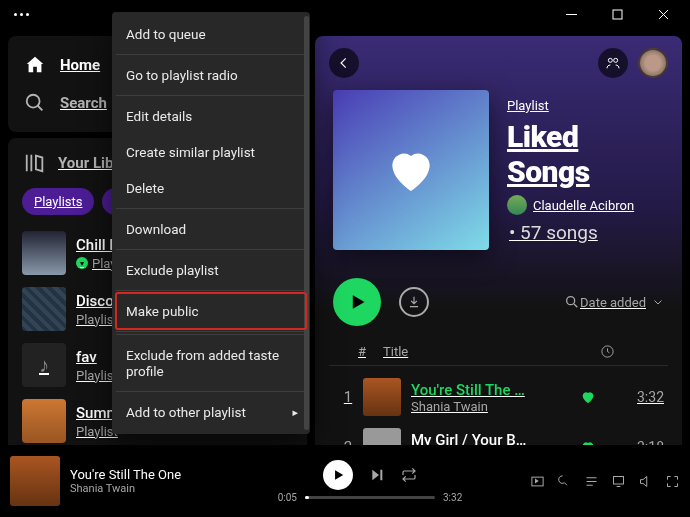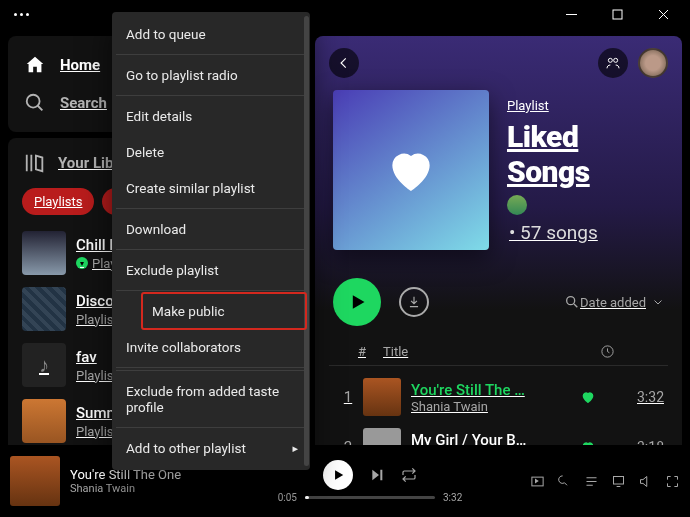--- a/index.html
+++ b/index.html
@@ -19,21 +19,21 @@
 .sidebar { width: 315px; background: #000; padding: 8px; display: flex; flex-direction: column; gap: 6px; position: relative; }
 .topnav { background: #121212; border-radius: 8px; padding: 10px 6px; }
 .nav-item { display: flex; align-items: center; gap: 14px; padding: 8px 10px; color: #b3b3b3; font-size: 15px; font-weight: 700; }
 .nav-item.active { color: #fff; }
 .nav-icon { width: 22px; height: 22px; display: flex; align-items: center; justify-content: center; }
 
 .library { background: #121212; border-radius: 8px; flex: 1; padding: 8px 6px; overflow: hidden; }
 .lib-header { display: flex; align-items: center; gap: 12px; padding: 6px 10px 10px; color: #b3b3b3; font-weight: 700; font-size: 15px; }
 .lib-icon { width: 22px; height: 22px; }
 .chips { display: flex; gap: 8px; padding: 4px 8px 10px; }
-.chip { background: #b91c1c; color: #fff; border-radius: 999px; padding: 6px 12px; font-size: 13px; }
+.chip { background: #4c1d95; color: #fff; border-radius: 999px; padding: 6px 12px; font-size: 13px; }
 
 .lib-list { display: flex; flex-direction: column; gap: 0; }
 .lib-item { display: flex; gap: 10px; padding: 6px 8px; align-items: center; }
 .lib-art { width: 44px; height: 44px; border-radius: 4px; background: #333; flex-shrink: 0; background-size: cover; }
 .lib-meta { display: flex; flex-direction: column; gap: 2px; overflow: hidden; }
 .lib-title { font-size: 15px; font-weight: 500; white-space: nowrap; overflow: hidden; text-overflow: ellipsis; }
 .lib-sub { font-size: 13px; color: #a7a7a7; display: flex; align-items: center; gap: 4px; }
 .pin-dot { width: 12px; height: 12px; background: #1ed760; border-radius: 50%; display: inline-flex; align-items: center; justify-content: center; font-size:8px; color:#000;}
 
 
@@ -87,21 +87,21 @@
 .np-controls { display: flex; align-items: center; gap: 16px; }
 .np-play { width: 30px; height: 30px; border-radius: 50%; background: #fff; display: flex; align-items: center; justify-content: center; }
 .np-right { display: flex; align-items: center; gap: 12px; color: #a7a7a7; }
 .np-progress { display:flex; align-items:center; gap:8px; font-size:10px; color:#a7a7a7; width: 100%; justify-content:center;}
 .prog-bar { width:130px; height:3px; background:#444; border-radius:2px; position:relative;}
 .prog-fill { position:absolute; left:0; top:0; bottom:0; width:3%; background:#fff; border-radius:2px;}
 
 
 .ctx { position: absolute; top: 12px; left: 112px; width: 198px; background: #282828; border-radius: 4px; box-shadow: 0 12px 32px rgba(0,0,0,.6); padding: 4px; z-index: 100; }
 .ctx-item { padding: 10px 10px; font-size: 13.5px; color: #eaeaea; border-radius: 2px; position: relative; }
-.ctx-item.sel { outline: 2.5px solid #d4281e; outline-offset: -1px; margin-left: 26px; }
+.ctx-item.sel { outline: 2.5px solid #d4281e; outline-offset: -1px; }
 .ctx-sep { height: 1px; background: #3e3e3e; margin: 2px 0; }
 .ctx-sub::after { content: "▸"; position: absolute; right: 8px; top: 50%; transform: translateY(-50%); font-size: 11px; }
 .ctx-scroll { position:absolute; right:1px; top:4px; bottom:4px; width:5px; background:#444; border-radius:3px;}
 
 svg { display: block; }
 </style>
 </head>
 <body>
 
 <div class="titlebar">
@@ -224,20 +224,21 @@
       <div class="hero-art">
         <svg viewBox="0 0 24 24">
             <path d="M12 21s-8-5-8-11a5 5 0 0 1 8-4 5 5 0 0 1 8 4c0 6-8 11-8 11z"></path>
           </svg>
       </div>
       <div class="hero-meta">
         <div class="hero-type">Playlist</div>
         <div class="hero-title">Liked Songs</div>
         <div class="hero-owner">
           <span class="owner-av"></span>
+          <span>Claudelle Acibron</span>
         </div>
         <div class="hero-count">• 57 songs</div>
       </div>
     </div>
 
     <div class="controls">
       <div class="play-big">
           <svg width="20" height="20" viewBox="0 0 24 24">
             <path fill="#000" d="M7 4l14 8-14 8z"></path>
           </svg>
@@ -377,28 +378,27 @@
   </div>
 </div>
 
 <div class="ctx">
   <div class="ctx-scroll"></div>
   <div class="ctx-item">Add to queue</div>
   <div class="ctx-sep"></div>
   <div class="ctx-item">Go to playlist radio</div>
   <div class="ctx-sep"></div>
   <div class="ctx-item">Edit details</div>
+  <div class="ctx-item">Create similar playlist</div>
   <div class="ctx-item">Delete</div>
-  <div class="ctx-item">Create similar playlist</div>
   <div class="ctx-sep"></div>
   <div class="ctx-item">Download</div>
   <div class="ctx-sep"></div>
   <div class="ctx-item">Exclude playlist</div>
   <div class="ctx-sep"></div>
   <div class="ctx-item sel">Make public</div>
-  <div class="ctx-item">Invite collaborators</div>
   <div class="ctx-sep"></div>
   <div class="ctx-sep"></div>
   <div class="ctx-item">Exclude from added taste profile</div>
   <div class="ctx-sep"></div>
   <div class="ctx-item ctx-sub">Add to other playlist</div>
 
 </div>
 
 </body></html>

